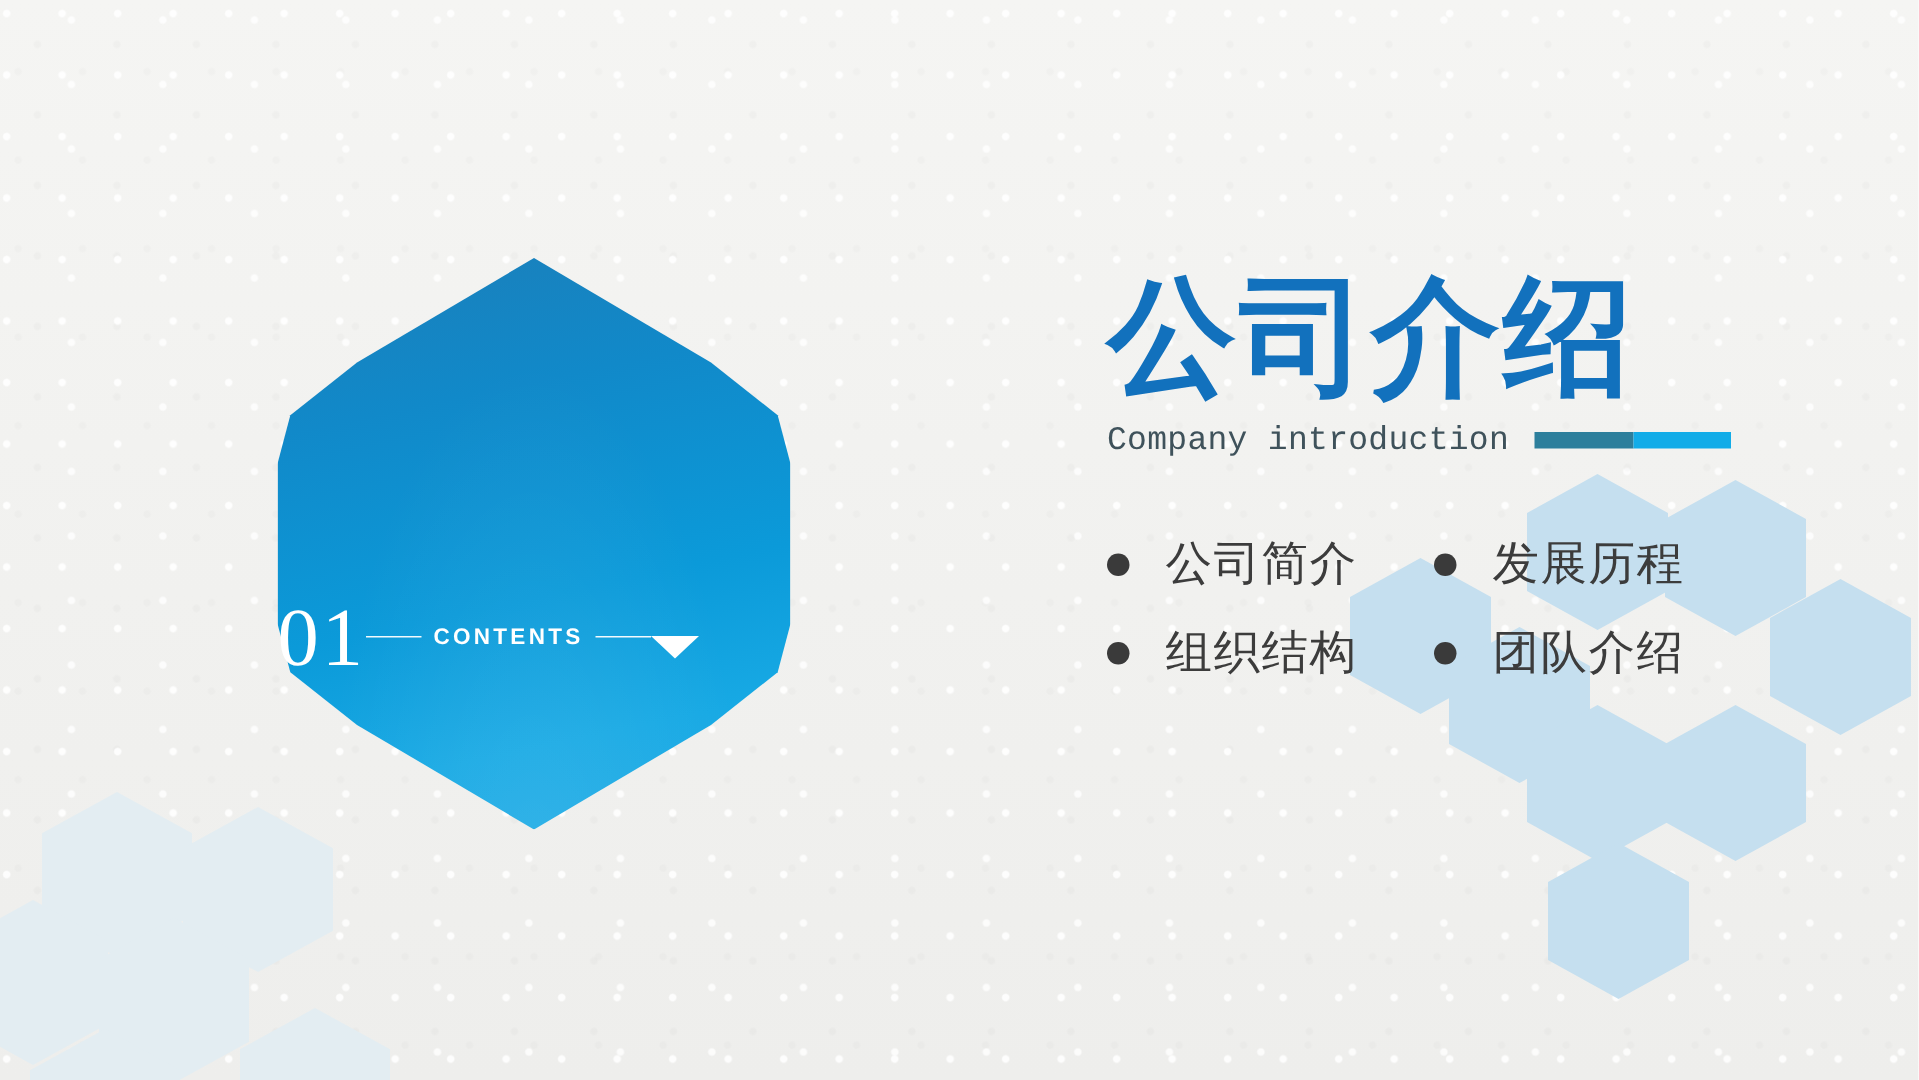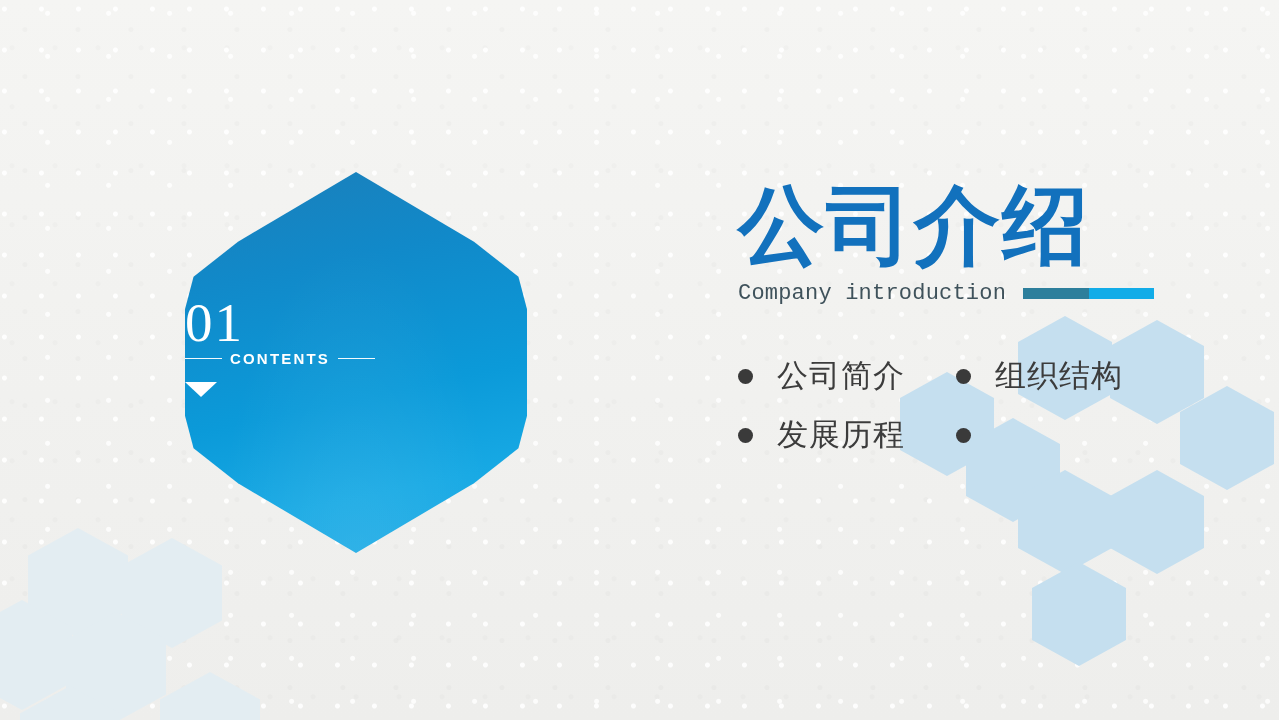--- a/index.html
+++ b/index.html
@@ -66,21 +66,22 @@
   .hex-main .shape::after {
     content: "";
     position: absolute;
     inset: 0;
     background: radial-gradient(ellipse at 50% 120%, rgba(255,255,255,0.10), rgba(255,255,255,0) 60%);
   }
   .hex-inner {
     position: absolute;
     inset: 0;
     display: flex;
-    flex-direction: column;
+    flex-direction: row;
+    align-items: center;
     justify-content: flex-start;
     padding-top: 123px;
     box-sizing: border-box;
   }
   .hex-number {
     font-family: "Liberation Serif", "DejaVu Serif", serif;
     font-size: 55px;
     line-height: 1;
     color: #ffffff;
     letter-spacing: 2px;
@@ -230,25 +231,26 @@
       </span>
     </div>
 
     <div class="bullet-grid">
       <div class="bullet-item">
         <span class="bullet-dot"></span>
         <span class="bullet-text">公司简介</span>
       </div>
       <div class="bullet-item">
         <span class="bullet-dot"></span>
+        <span class="bullet-text">发展历程</span>
+      </div>
+      <div class="bullet-item">
+        <span class="bullet-dot"></span>
         <span class="bullet-text">组织结构</span>
       </div>
       <div class="bullet-item">
         <span class="bullet-dot"></span>
-        <span class="bullet-text">发展历程</span>
-      </div>
-      <div class="bullet-item">
-        <span class="bullet-dot"></span>
+        <span class="bullet-text">团队介绍</span>
       </div>
     </div>
   </div>
 
 </div>
 
 </body></html>

